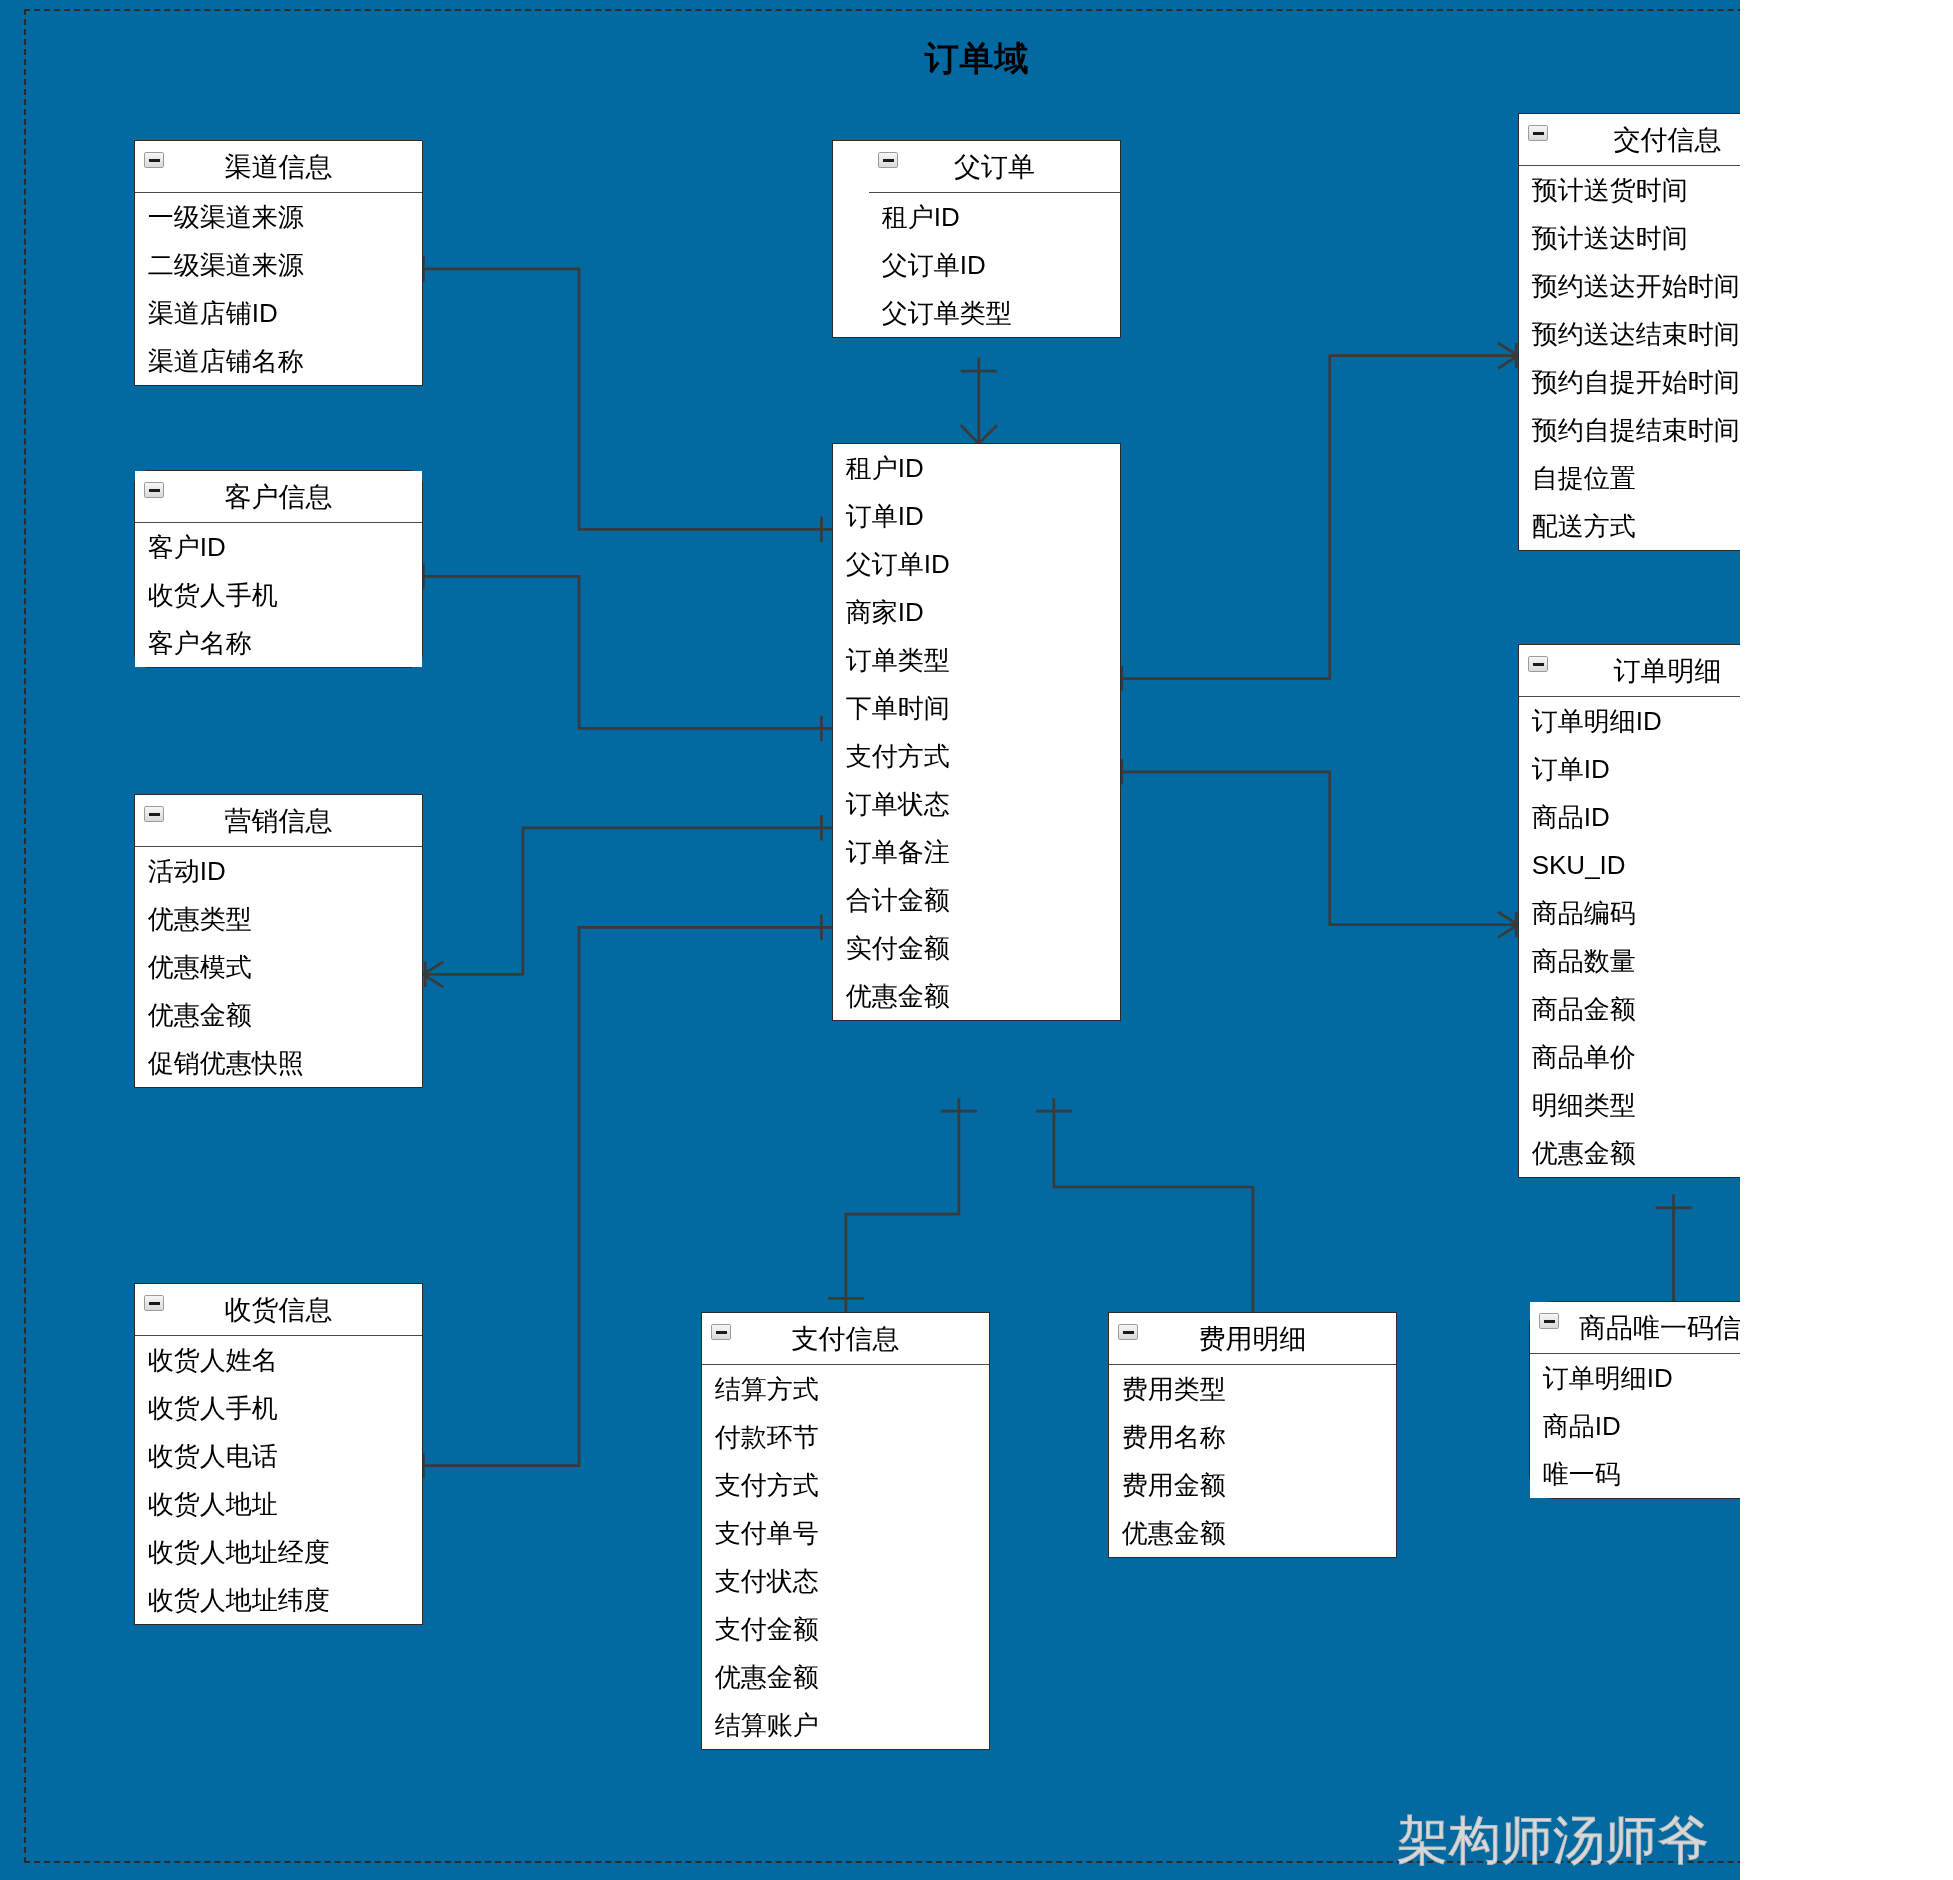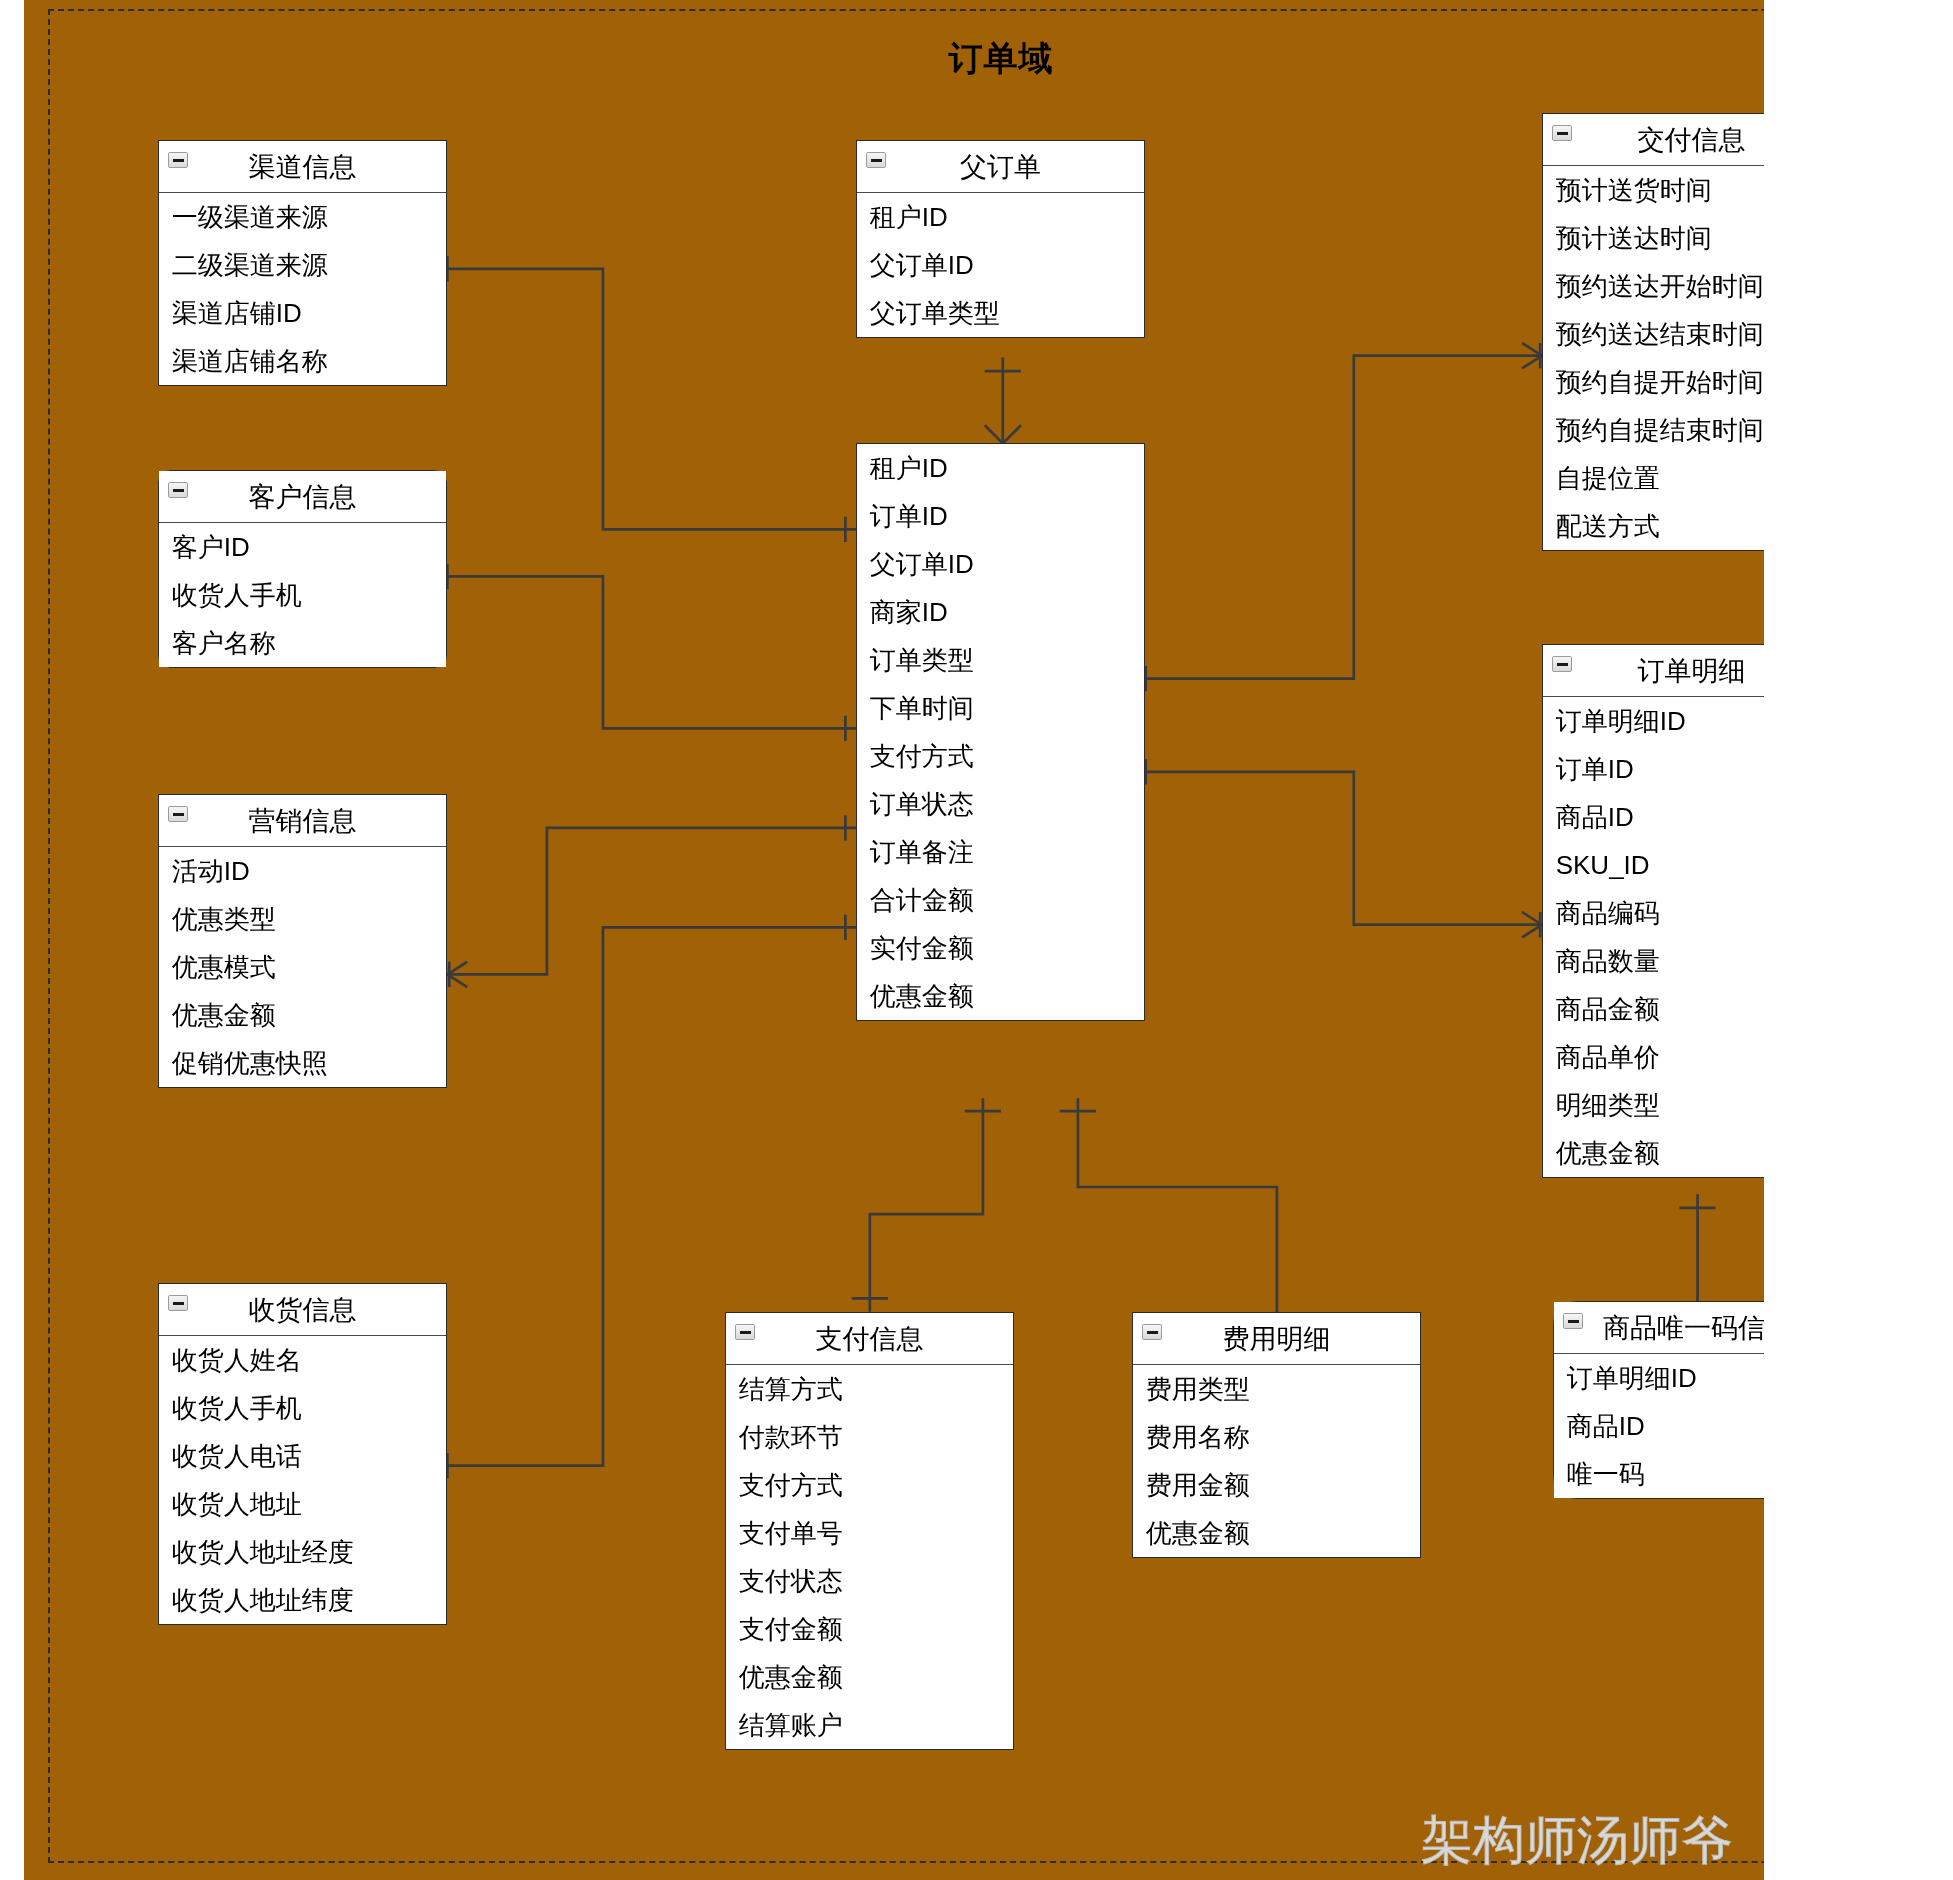--- a/index.html
+++ b/index.html
@@ -8,23 +8,22 @@
     padding: 0;
     background: #ffffff;
   }
   body {
     font-family: "Liberation Sans", "DejaVu Sans", sans-serif;
   }
   #canvas {
     position: relative;
     width: 1740px;
     height: 1881px;
-    background: #a16207;
+    background: #0369a1;
     overflow: hidden;
-    margin-left: 24px;
   }
   
   #frame {
     position: absolute;
     left: 23.5px;
     top: 9px;
     width: 1900px;
     height: 1854px;
     border: 2.7px dashed #2b2b2b;
     box-sizing: border-box;
@@ -221,21 +220,21 @@
     <div class="entity-fields">
       <div class="field">收货人姓名</div>
       <div class="field">收货人手机</div>
       <div class="field">收货人电话</div>
       <div class="field">收货人地址</div>
       <div class="field">收货人地址经度</div>
       <div class="field">收货人地址纬度</div>
     </div>
   </div>
 
-  <div class="entity" style="left:832px; top:140px; width:289px;">
+  <div class="entity" style="left:832px; top:140px; width:289px;padding-left:36px;">
     <div class="entity-header">
       <span class="collapse-icon"></span>
       <span>父订单</span>
     </div>
     <div class="entity-fields">
       <div class="field">租户ID</div>
       <div class="field">父订单ID</div>
       <div class="field">父订单类型</div>
     </div>
   </div>

